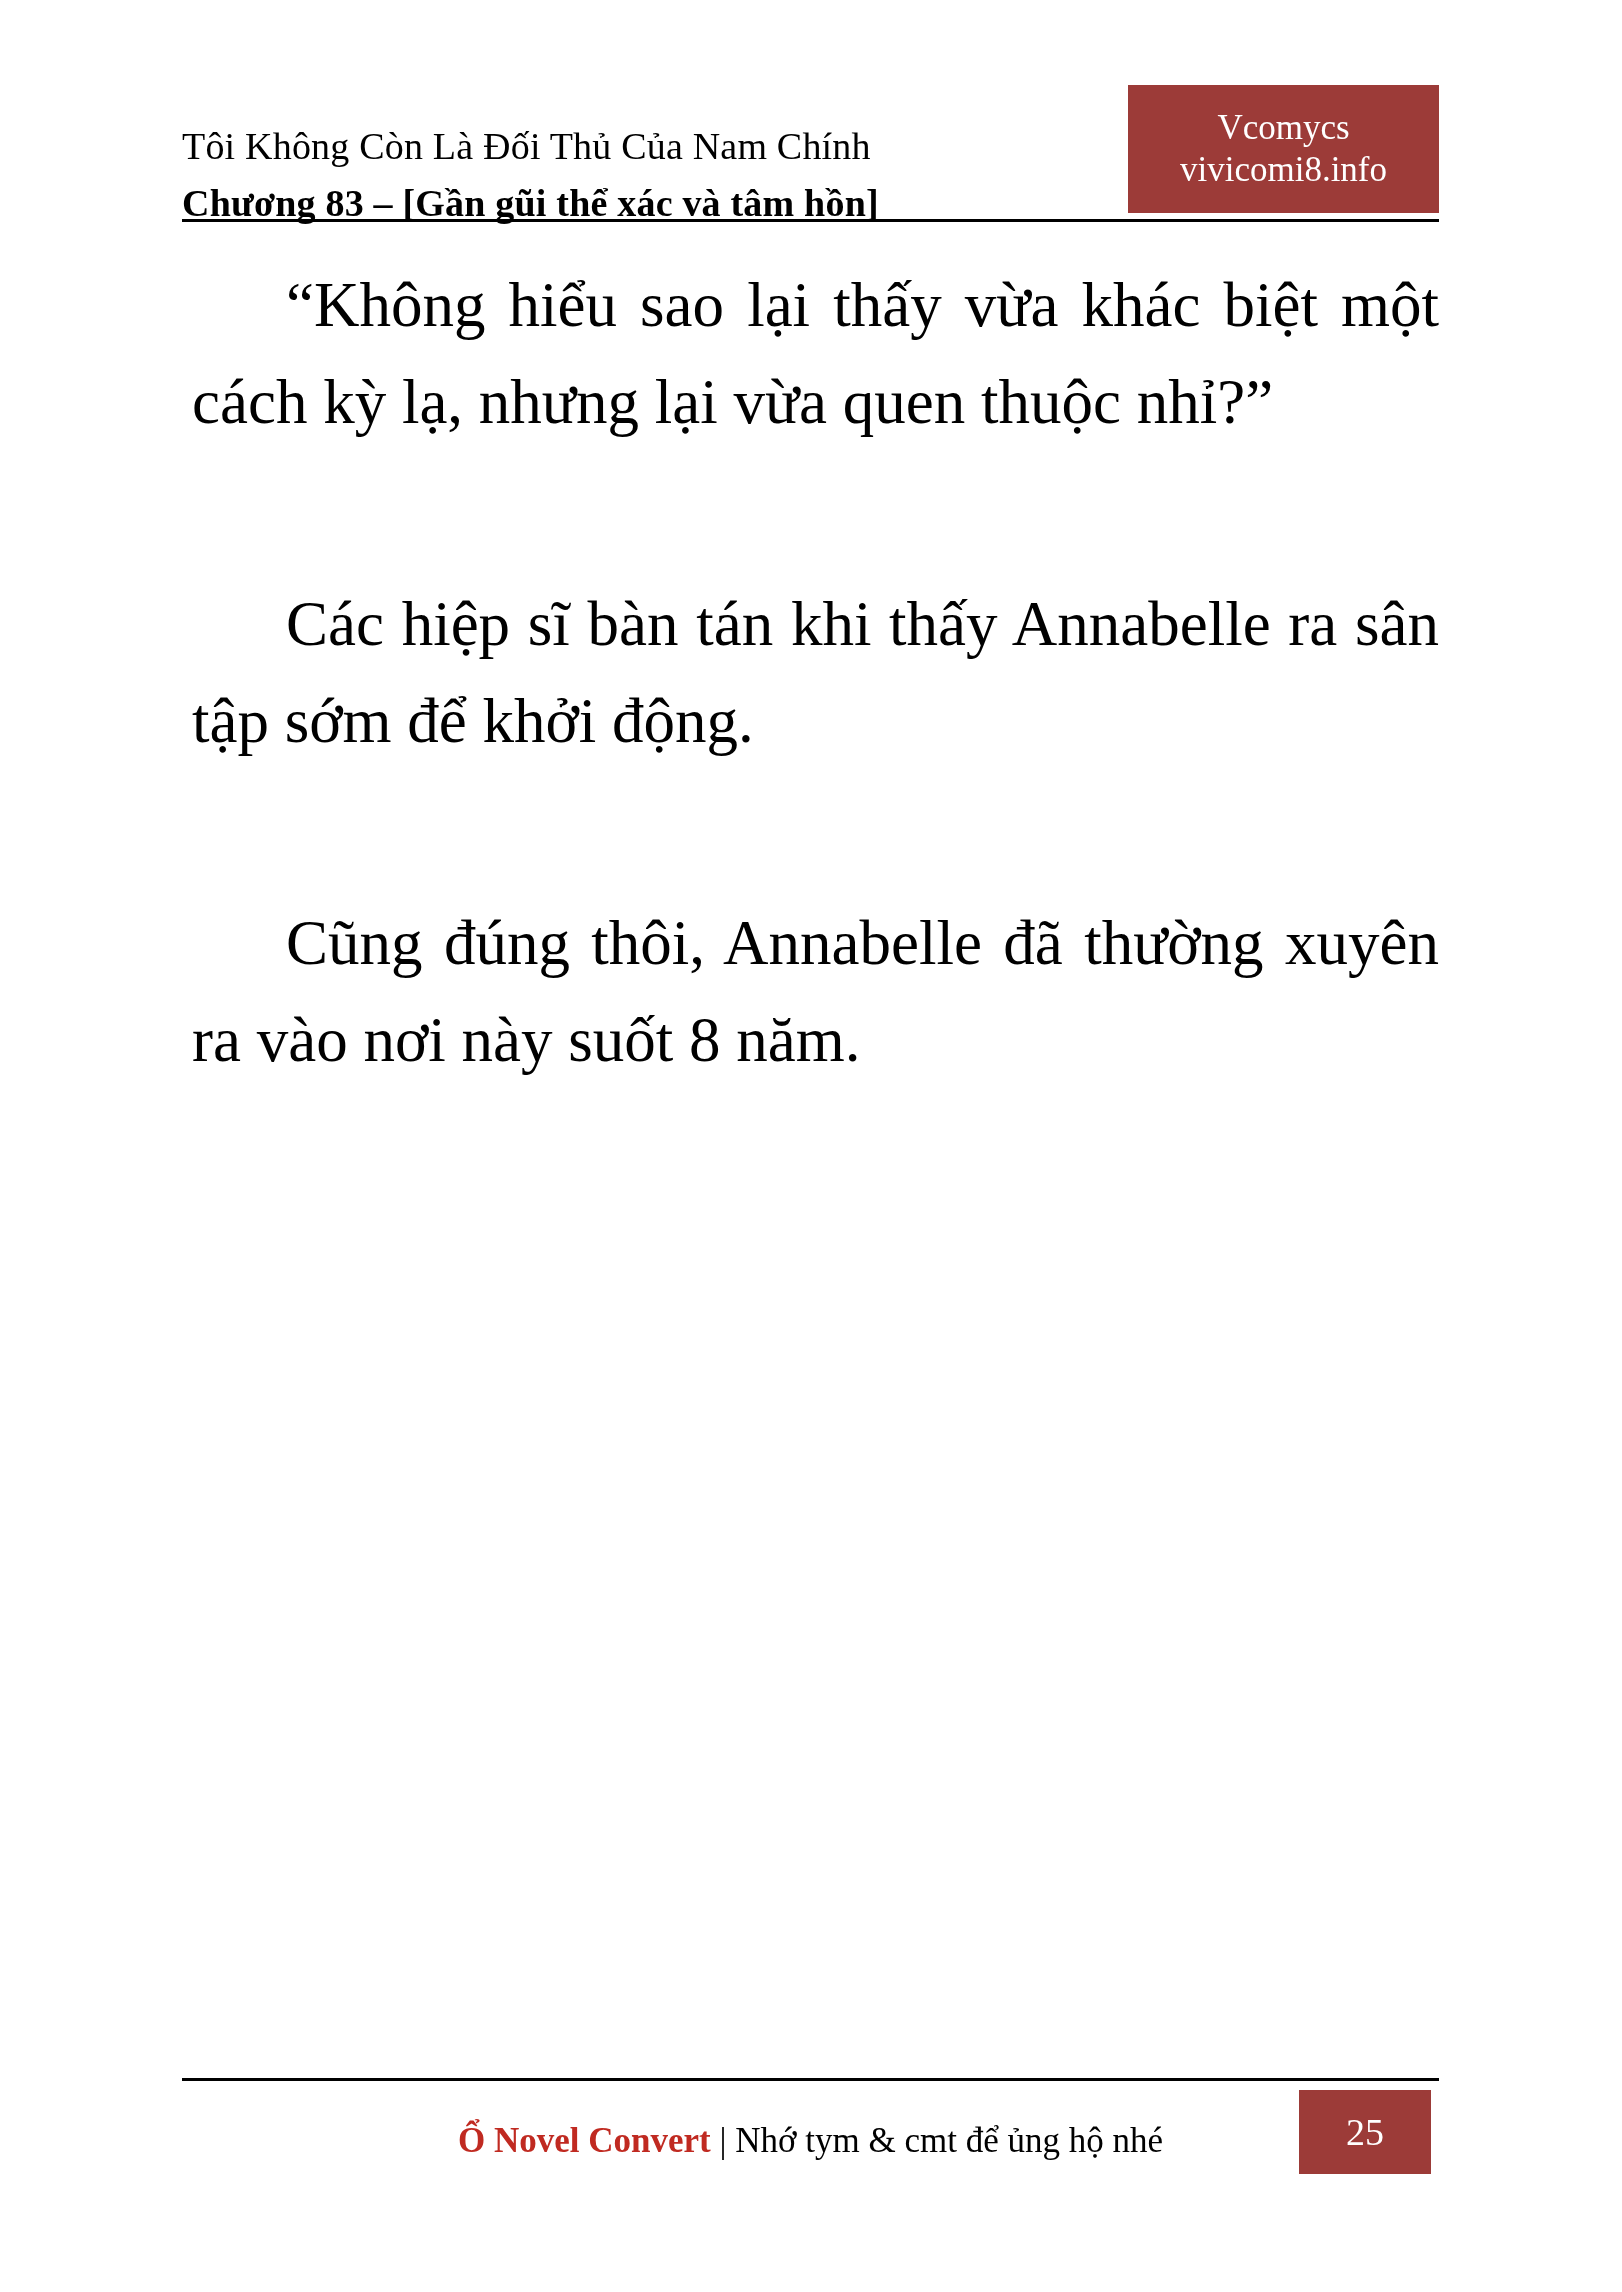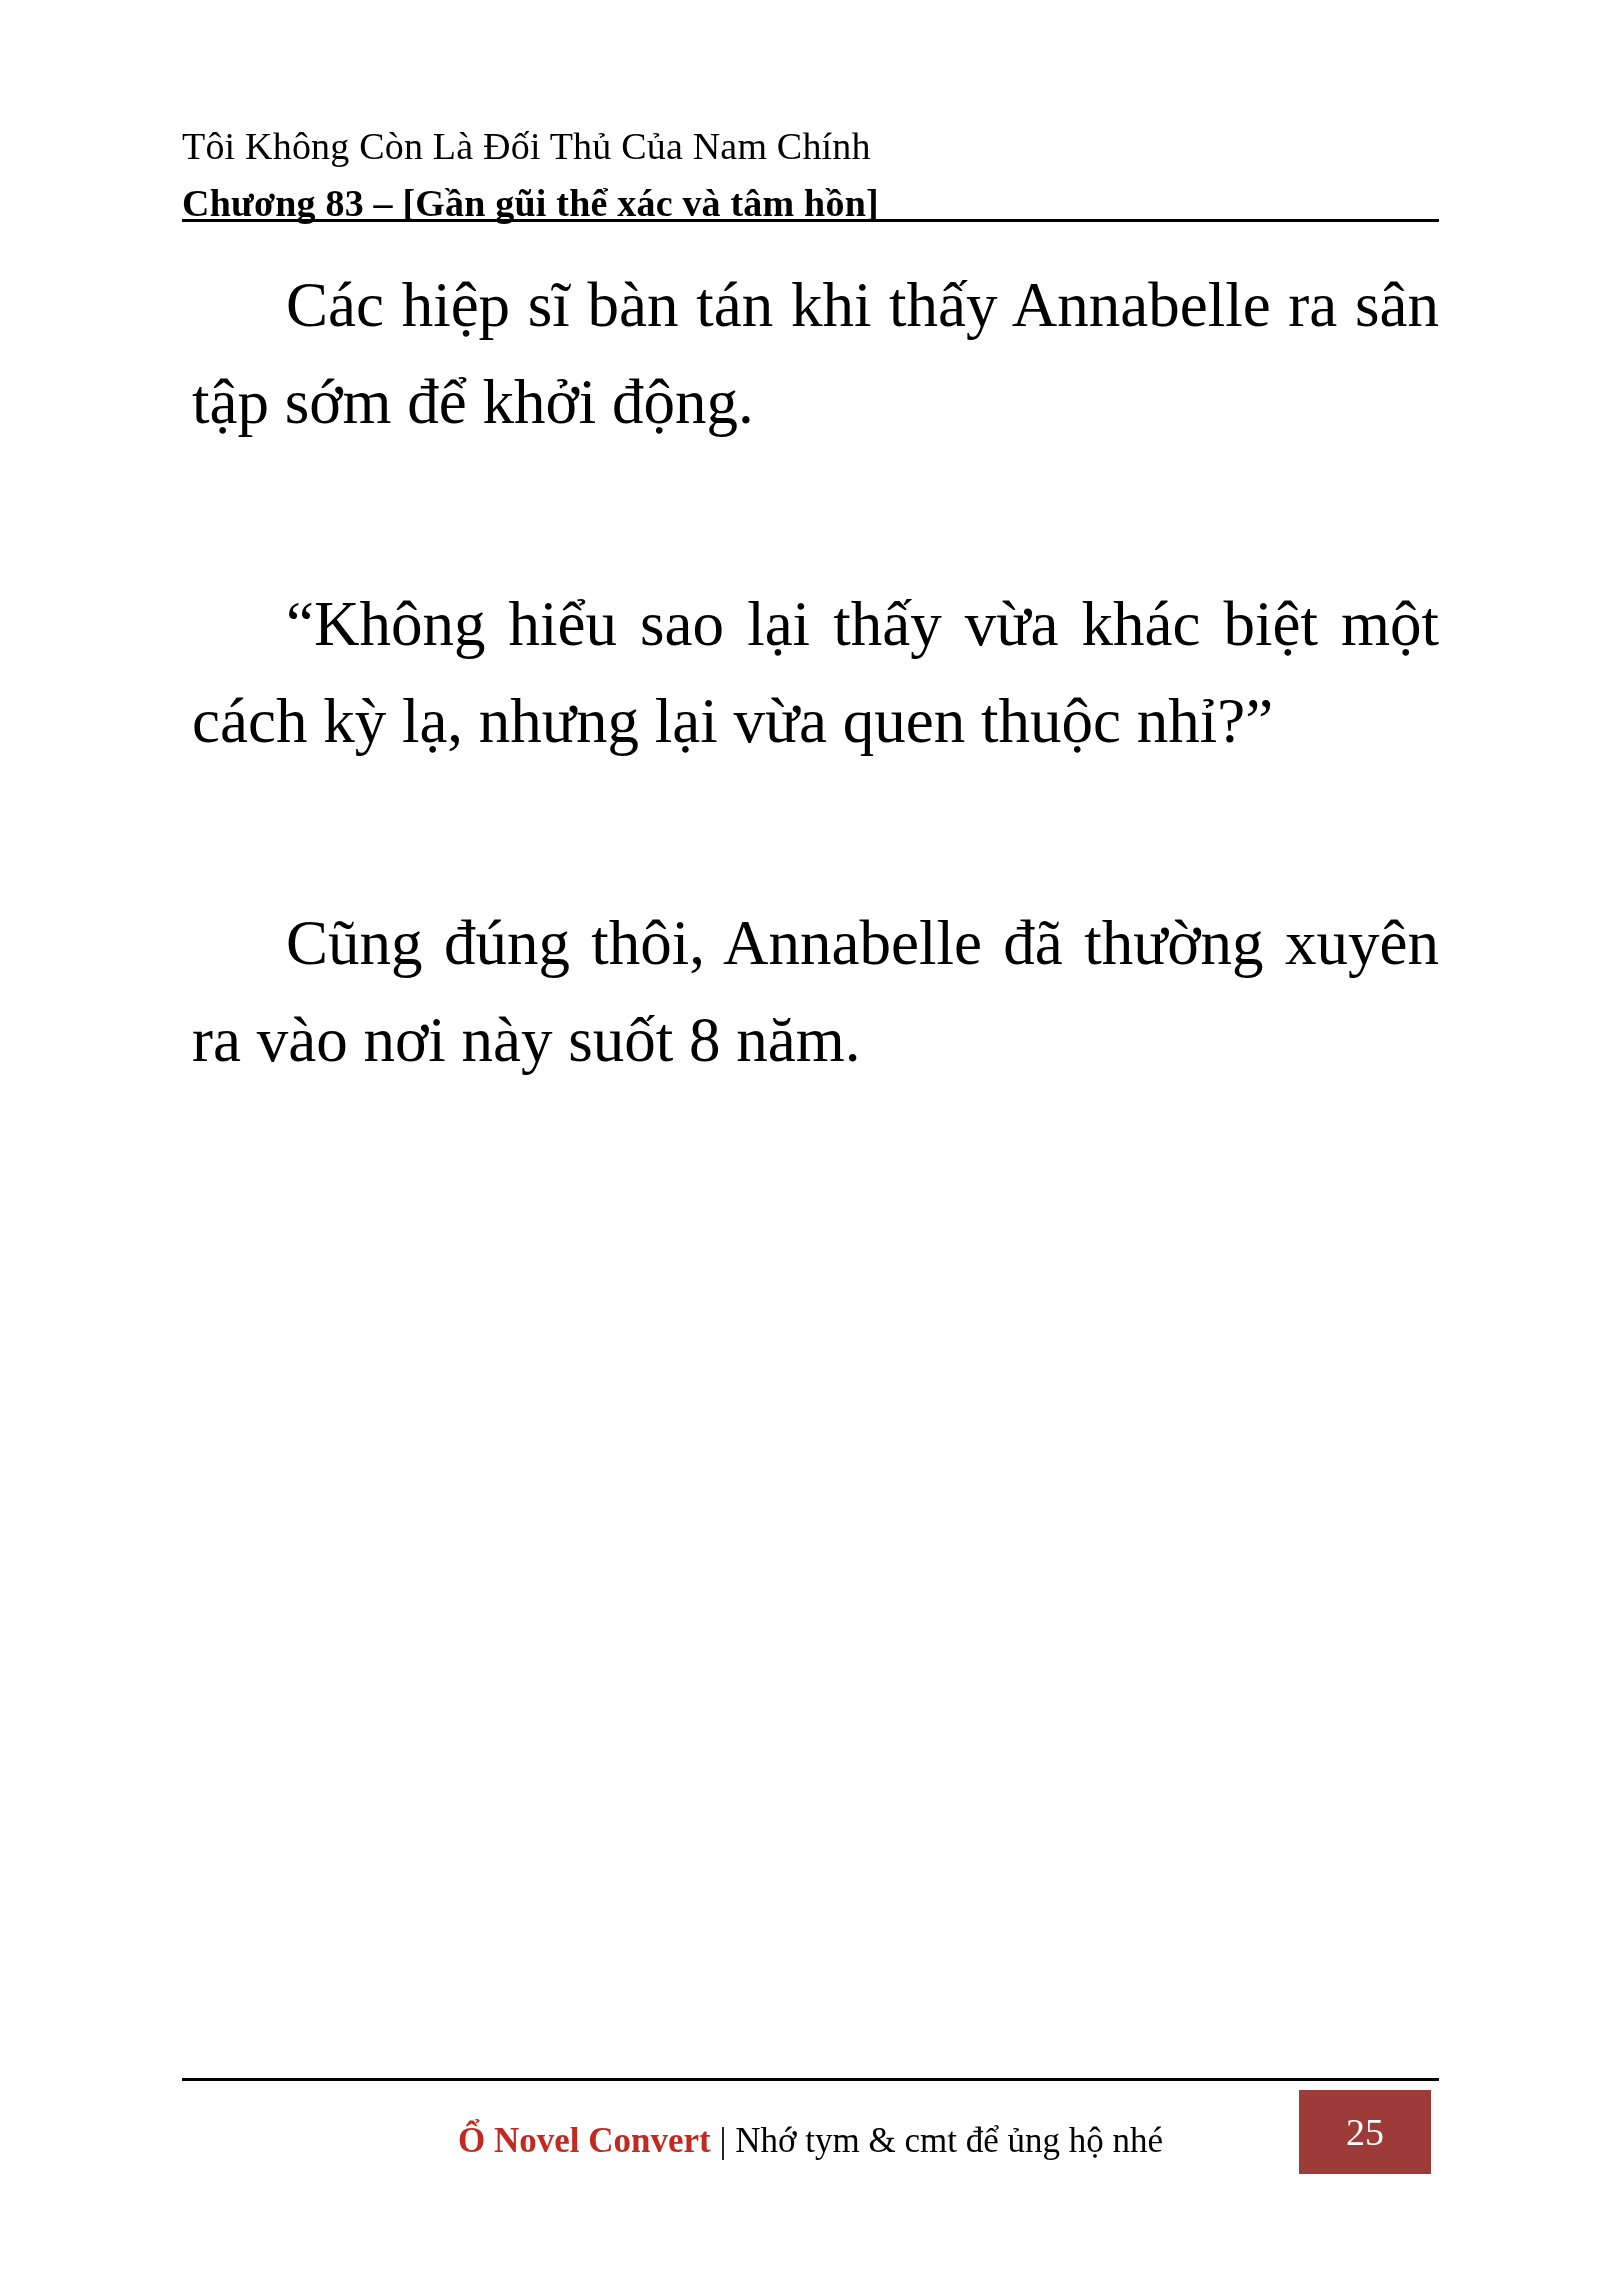--- a/index.html
+++ b/index.html
@@ -174,25 +174,29 @@
 <body>
 
 <div class="page">
 
   <div class="header">
     <div class="header-texts">
       <div class="header-line line1">Tôi Không Còn Là Đối Thủ Của Nam Chính</div>
       <div class="header-line line2">Chương 83 –  [Gần gũi thể xác và tâm hồn]</div>
     </div>
     <div class="header-rule"></div>
+    <div class="header-badge">
+      <div class="b1">Vcomycs</div>
+      <div class="b2">vivicomi8.info</div>
+    </div>
   </div>
 
   <div class="content">
+    <p class="para gap-lg">“Không hiểu sao lại thấy vừa khác biệt một cách kỳ lạ, nhưng lại vừa quen thuộc nhỉ?”</p>
     <p class="para gap-lg">Các hiệp sĩ bàn tán khi thấy Annabelle ra sân tập sớm để khởi động.</p>
-    <p class="para gap-lg">“Không hiểu sao lại thấy vừa khác biệt một cách kỳ lạ, nhưng lại vừa quen thuộc nhỉ?”</p>
     <p class="para">Cũng đúng thôi, Annabelle đã thường xuyên ra vào nơi này suốt 8 năm.</p>
   </div>
 
   <div class="footer">
     <div class="footer-rule"></div>
     <div class="footer-row">
       <div class="footer-center">
         <span class="brand">Ổ Novel Convert</span>
         <span class="sep">|</span>
         <span class="note">Nhớ tym &amp; cmt để ủng hộ nhé</span>

